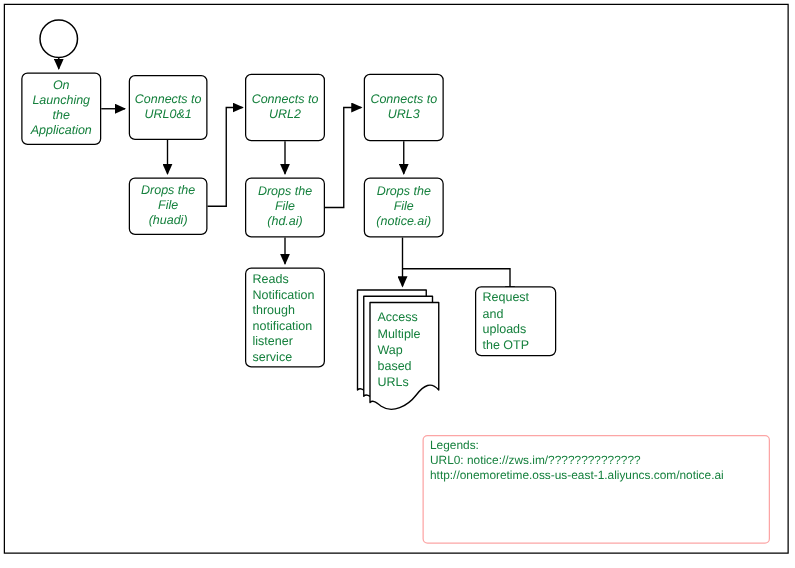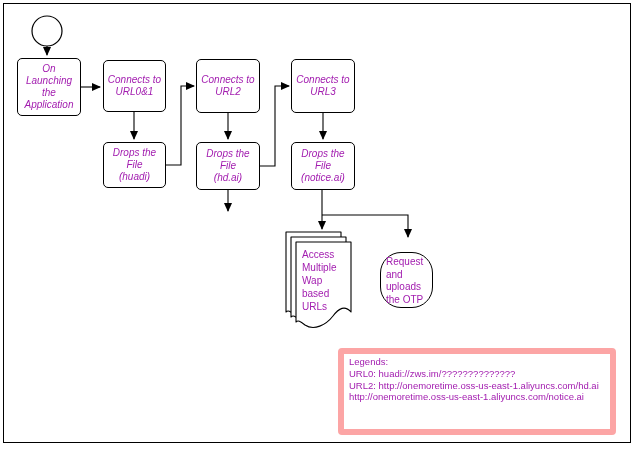--- a/index.html
+++ b/index.html
@@ -1,18 +1,18 @@
 <!DOCTYPE html>
 <html><head>
 <meta charset="utf-8">
 <style>
   html,body{margin:0;padding:0;background:#fff;}
   .page{
     position:relative;width:636px;height:454px;background:#ffffff;
-    font-family:"Liberation Sans",sans-serif;color:#a21caf;overflow:hidden;
+    font-family:"Liberation Sans",sans-serif;color:#15803d;overflow:hidden;
   }
   .outer-border{
     position:absolute;left:3px;top:3px;width:628px;height:440px;
     border:1px solid #000;box-sizing:border-box;
   }
   svg.layer{position:absolute;left:0;top:0;width:636px;height:454px;}
   .node{
     position:absolute;border:1px solid #000;border-radius:5px;background:#fff;
     box-sizing:border-box;font-size:10px;line-height:12px;
   }
@@ -23,34 +23,34 @@
   .node.plain{
     text-align:left;padding:3px 2px 0 5px;line-height:12.6px;
   }
   .prewrap{white-space:pre-line;}
   .doc-label{
     position:absolute;left:302px;top:248px;width:48px;
     font-size:10px;line-height:13px;white-space:pre-line;text-align:left;
   }
   .legend{
     position:absolute;left:338px;top:348px;width:278px;height:87px;
-    border:6px solid #fca5a5;border-radius:4px;box-sizing:border-box;
+    border:1px solid #fca5a5;border-radius:4px;box-sizing:border-box;
     background:#fff;padding:2px 5px;overflow:hidden;
   }
   .legend div{font-size:9.5px;line-height:11.8px;white-space:nowrap;}
   
   #n-launch  {left:17px; top:58px; width:64px; height:58px;}
   #n-url01   {left:103px;top:60px; width:63px; height:52px;}
   #n-url2    {left:196px;top:59px; width:64px; height:54px;}
   #n-url3    {left:291px;top:59px; width:64px; height:54px;}
   #n-huadi   {left:103px;top:142px;width:63px; height:46px;}
   #n-hdai    {left:196px;top:142px;width:64px; height:48px;}
   #n-notice  {left:291px;top:142px;width:64px; height:48px;}
   #n-reads   {left:196px;top:214px;width:64px; height:80px;}
-  #n-otp     {left:380px;top:252px;width:53px; height:56px;border-radius:21px;}
+  #n-otp     {left:380px;top:229px;width:65px; height:56px;}
 </style>
 </head>
 <body>
 
 <div class="page">
   <div class="outer-border"></div>
 
   <svg class="layer" viewBox="0 0 636 454" xmlns="http://www.w3.org/2000/svg">
     <defs>
       <marker id="arrowhead" markerWidth="9" markerHeight="8" refX="8" refY="4" orient="auto" markerUnits="userSpaceOnUse">
@@ -106,32 +106,39 @@
   <div class="node center" id="n-hdai">
     <span class="prewrap">Drops the
 File
 (hd.ai)</span>
   </div>
   <div class="node center" id="n-notice">
     <span class="prewrap">Drops the
 File
 (notice.ai)</span>
   </div>
+  <div class="node plain" id="n-reads">
+    <span class="prewrap">Reads
+Notification
+through
+notification
+listener
+service</span>
+  </div>
   <div class="node plain" id="n-otp">
     <span class="prewrap">Request
 and
 uploads
 the OTP</span>
   </div>
 
   <div class="doc-label">Access
 Multiple
 Wap
 based
 URLs</div>
 
   <div class="legend">
     <div>Legends:</div>
-    <div>URL0: huadi://zws.im/??????????????</div>
-    <div>URL2: http://onemoretime.oss-us-east-1.aliyuncs.com/hd.ai</div>
+    <div>URL0: notice://zws.im/??????????????</div>
     <div>http://onemoretime.oss-us-east-1.aliyuncs.com/notice.ai</div>
   </div>
 </div>
 
 </body></html>

